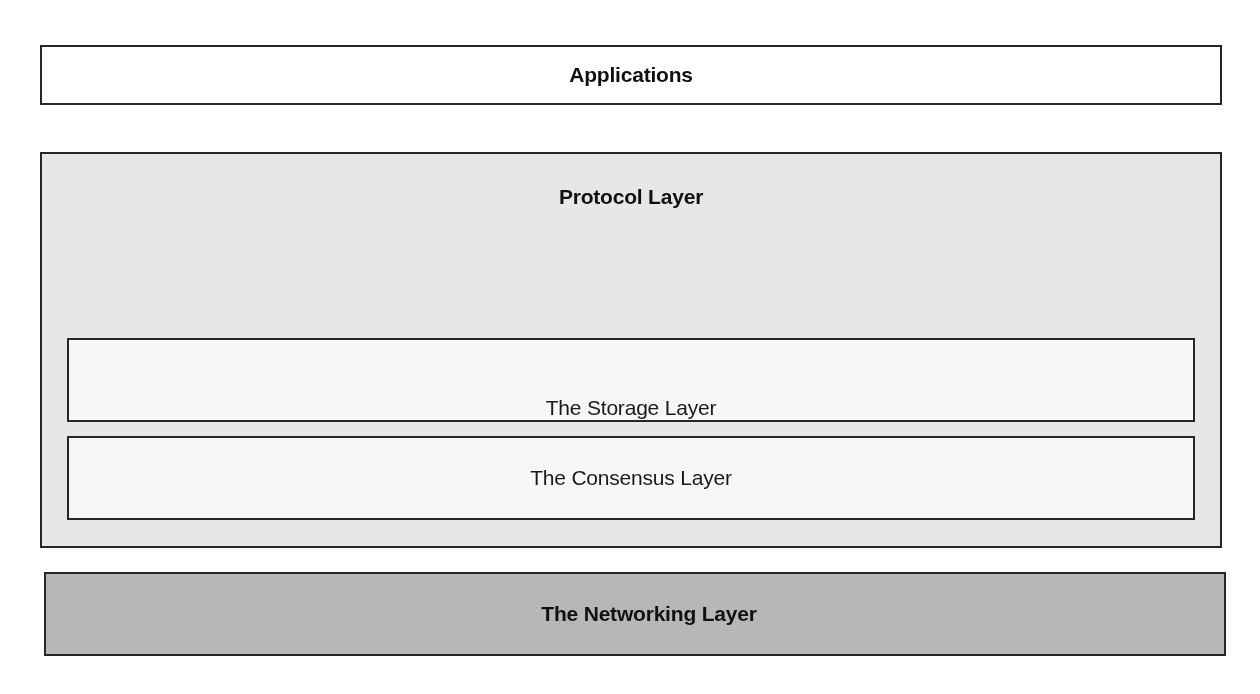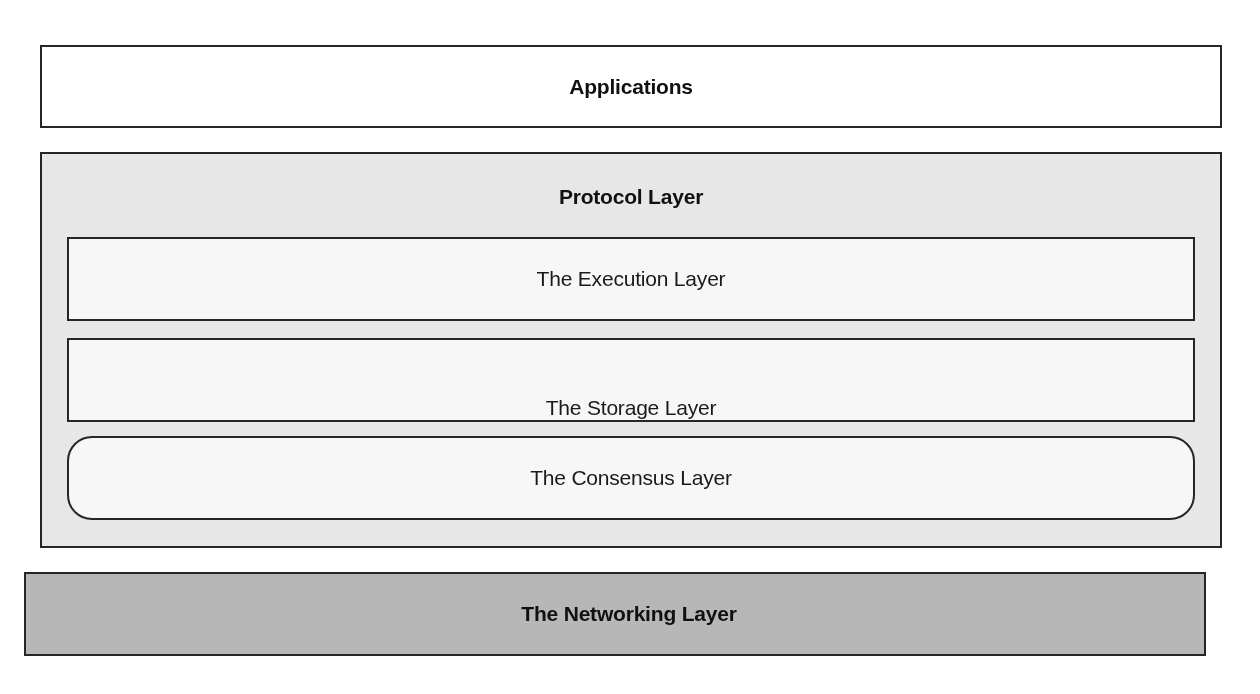--- a/index.html
+++ b/index.html
@@ -25,21 +25,21 @@
   }
   .box {
     position: absolute;
     border: 2px solid var(--border);
     display: flex;
     align-items: center;
     justify-content: center;
   }
   .box-applications {
     left: 40px; top: 45px;
-    width: 1182px; height: 83px;
+    width: 1182px; height: 60px;
     background: #ffffff;
   }
   .box-protocol {
     left: 40px; top: 152px;
     width: 1182px; height: 396px;
     background: var(--protocol-bg);
     display: block;
   }
   .protocol-title {
     position: absolute;
@@ -54,23 +54,23 @@
     left: 25px; right: 25px;
     height: 84px;
     background: var(--inner-bg);
     border: 2px solid var(--border);
     display: flex;
     align-items: center;
     justify-content: center;
   }
   .layer-box.l1 { top: 83px; }
   .layer-box.l2 { top: 184px; align-items: flex-end; }
-  .layer-box.l3 { top: 282px; border-radius: 25px; }
+  .layer-box.l3 { top: 282px; }
   .box-networking {
-    left: 24px; top: 572px;
+    left: 44px; top: 572px;
     width: 1182px; height: 84px;
     background: var(--networking-bg);
     padding-left: 28px;
   }
   .title-text {
     font-size: 21px;
     font-weight: 700;
     letter-spacing: -0.2px;
     color: var(--text);
   }
@@ -88,23 +88,20 @@
 
   <div class="box box-applications">
     <span class="title-text">Applications</span>
   </div>
 
   <div class="box box-protocol">
     <div class="protocol-title">
       <span class="title-text">Protocol Layer</span>
     </div>
 
-    <div class="layer-box l1">
-      <span class="layer-text">The Execution Layer</span>
-    </div>
 
     <div class="layer-box l2">
       <span class="layer-text">The Storage Layer</span>
     </div>
 
     <div class="layer-box l3">
       <span class="layer-text">The Consensus Layer</span>
     </div>
   </div>
 

